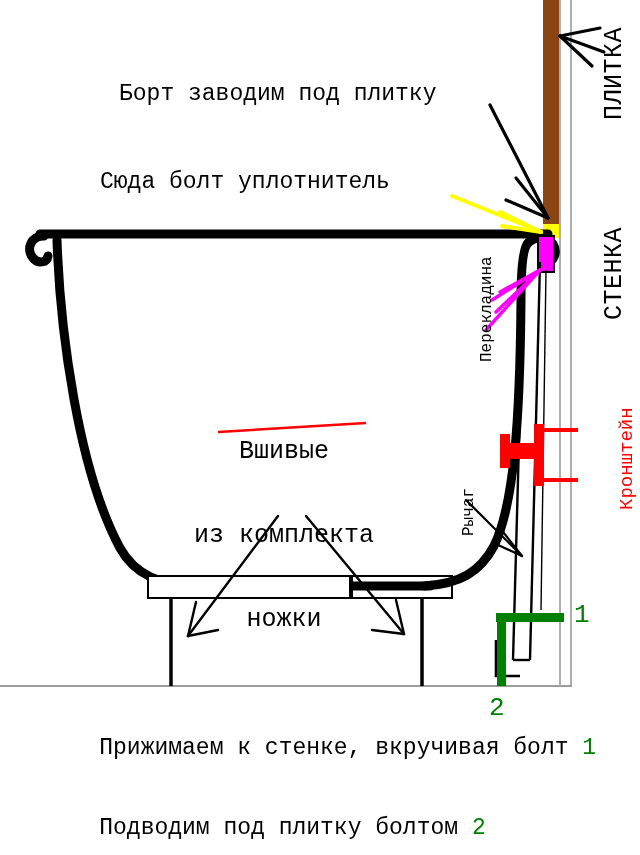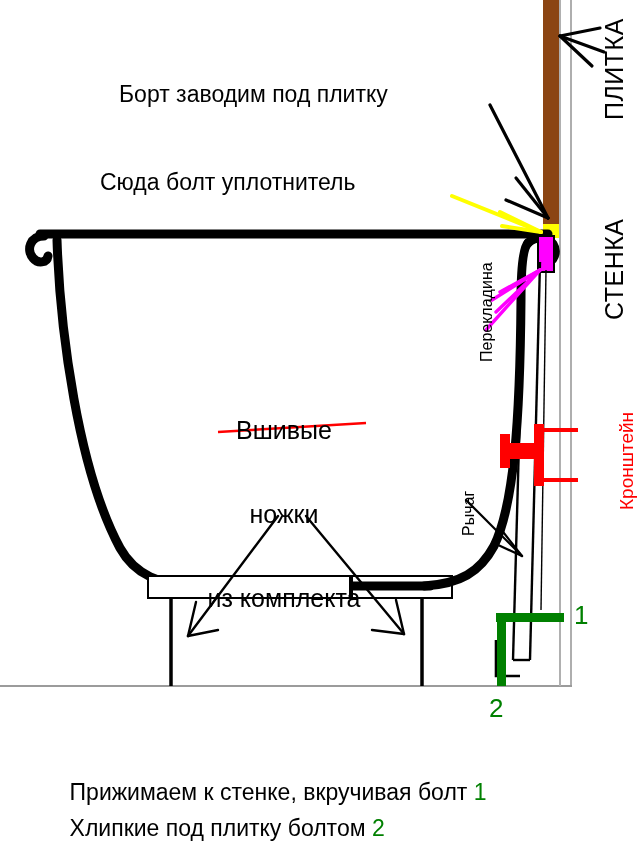--- a/index.html
+++ b/index.html
@@ -13,20 +13,21 @@
     position: relative;
     overflow: hidden;
     font-family: "Liberation Sans", sans-serif;
     color: #000000;
   }
   #diagram-root {
     position: absolute;
     left: 0; top: 0;
     width: 512px;
     height: 855px;
+    font-family: Liberation Mono, monospace;
   }
   svg.canvas {
     position: absolute;
     left: 0; top: 0;
     width: 640px;
     height: 855px;
     display: block;
   }
   .lbl {
     position: absolute;
@@ -190,31 +191,31 @@
   <div class="vert vert-big" style="left:600px; top:120px;">ПЛИТКА</div>
 
   <div class="vert vert-big" style="left:600px; top:320px;">СТЕНКА</div>
 
   <div class="vert vert-red" style="left:616px; top:510px;">Кронштейн</div>
 
   <div class="vert vert-small" style="left:478px; top:362px;">Перекладина</div>
 
   <div class="vert vert-small" style="left:460px; top:536px;">Рычаг</div>
 
-  <div class="lbl lbl-center" style="left:168px; top:360px; width:232px;">
+  <div class="lbl lbl-center" style="left:168px; top:382px; width:232px;">
     <div>Вшивые</div>
+    <div>из комплекта</div>
     <div>ножки</div>
-    <div>из комплекта</div>
   </div>
 
   <div class="lbl num-green" style="left:574px; top:601px; font-size:26px;">1</div>
 
   <div class="lbl num-green" style="left:489px; top:694px; font-size:26px;">2</div>
 
-  <div class="lbl lbl-caption" style="left:44px; top:754px;">
+  <div class="lbl lbl-caption" style="left:44px; top:710px;">
     <span>Прижимаем к стенке, вкручивая болт </span><span class="num-green">1</span>
   </div>
 
   <div class="lbl lbl-caption" style="left:44px; top:790px;">
-    <span>Хлипкие под плитку болтом </span><span class="num-green">2</span>
+    <span>Подводим под плитку болтом </span><span class="num-green">2</span>
   </div>
 
 </div>
 
 </body></html>

